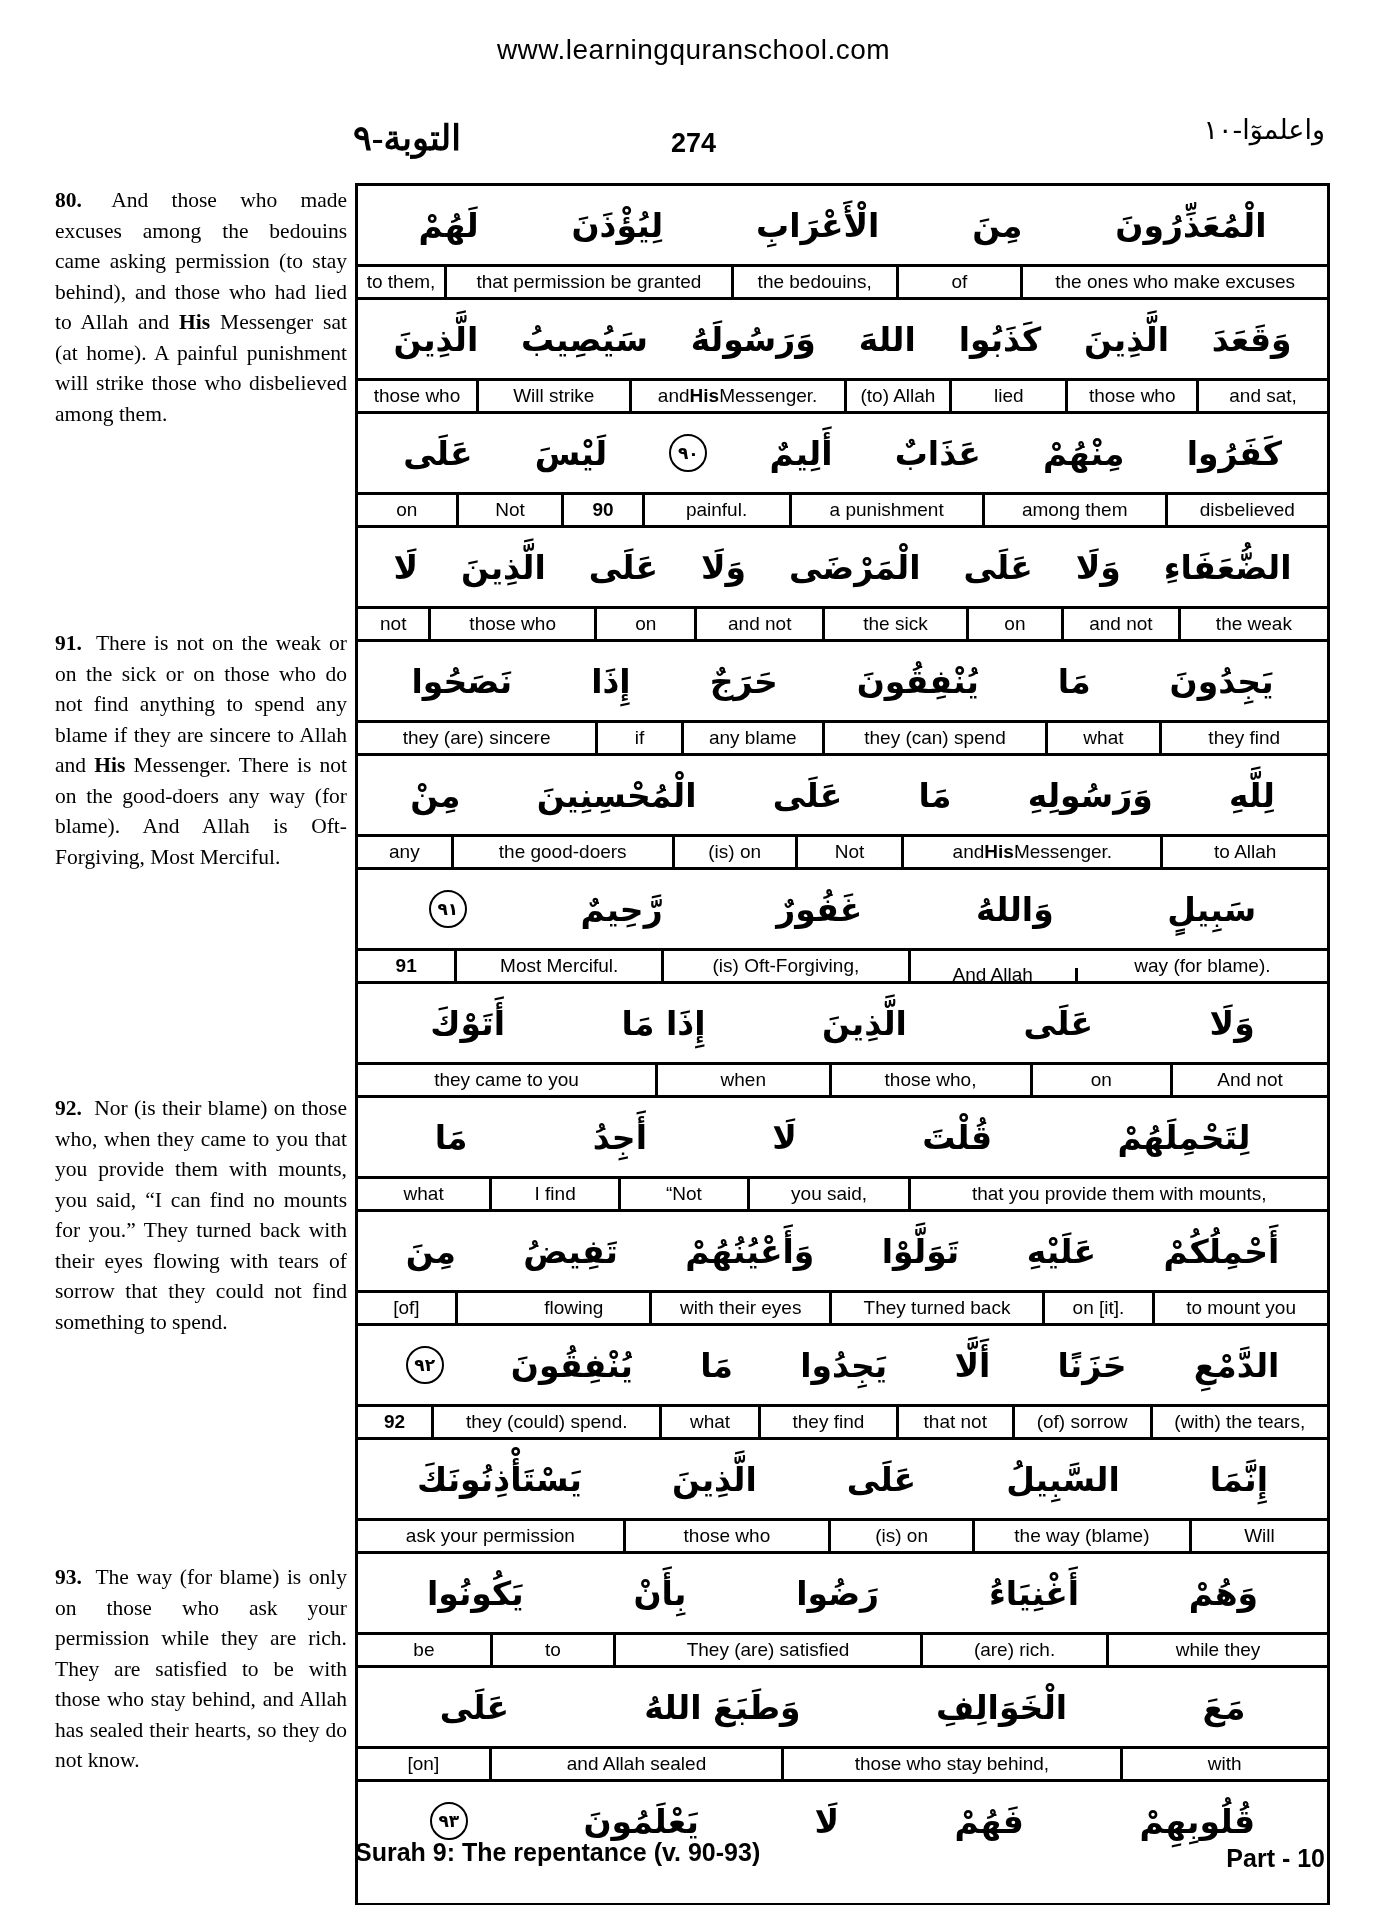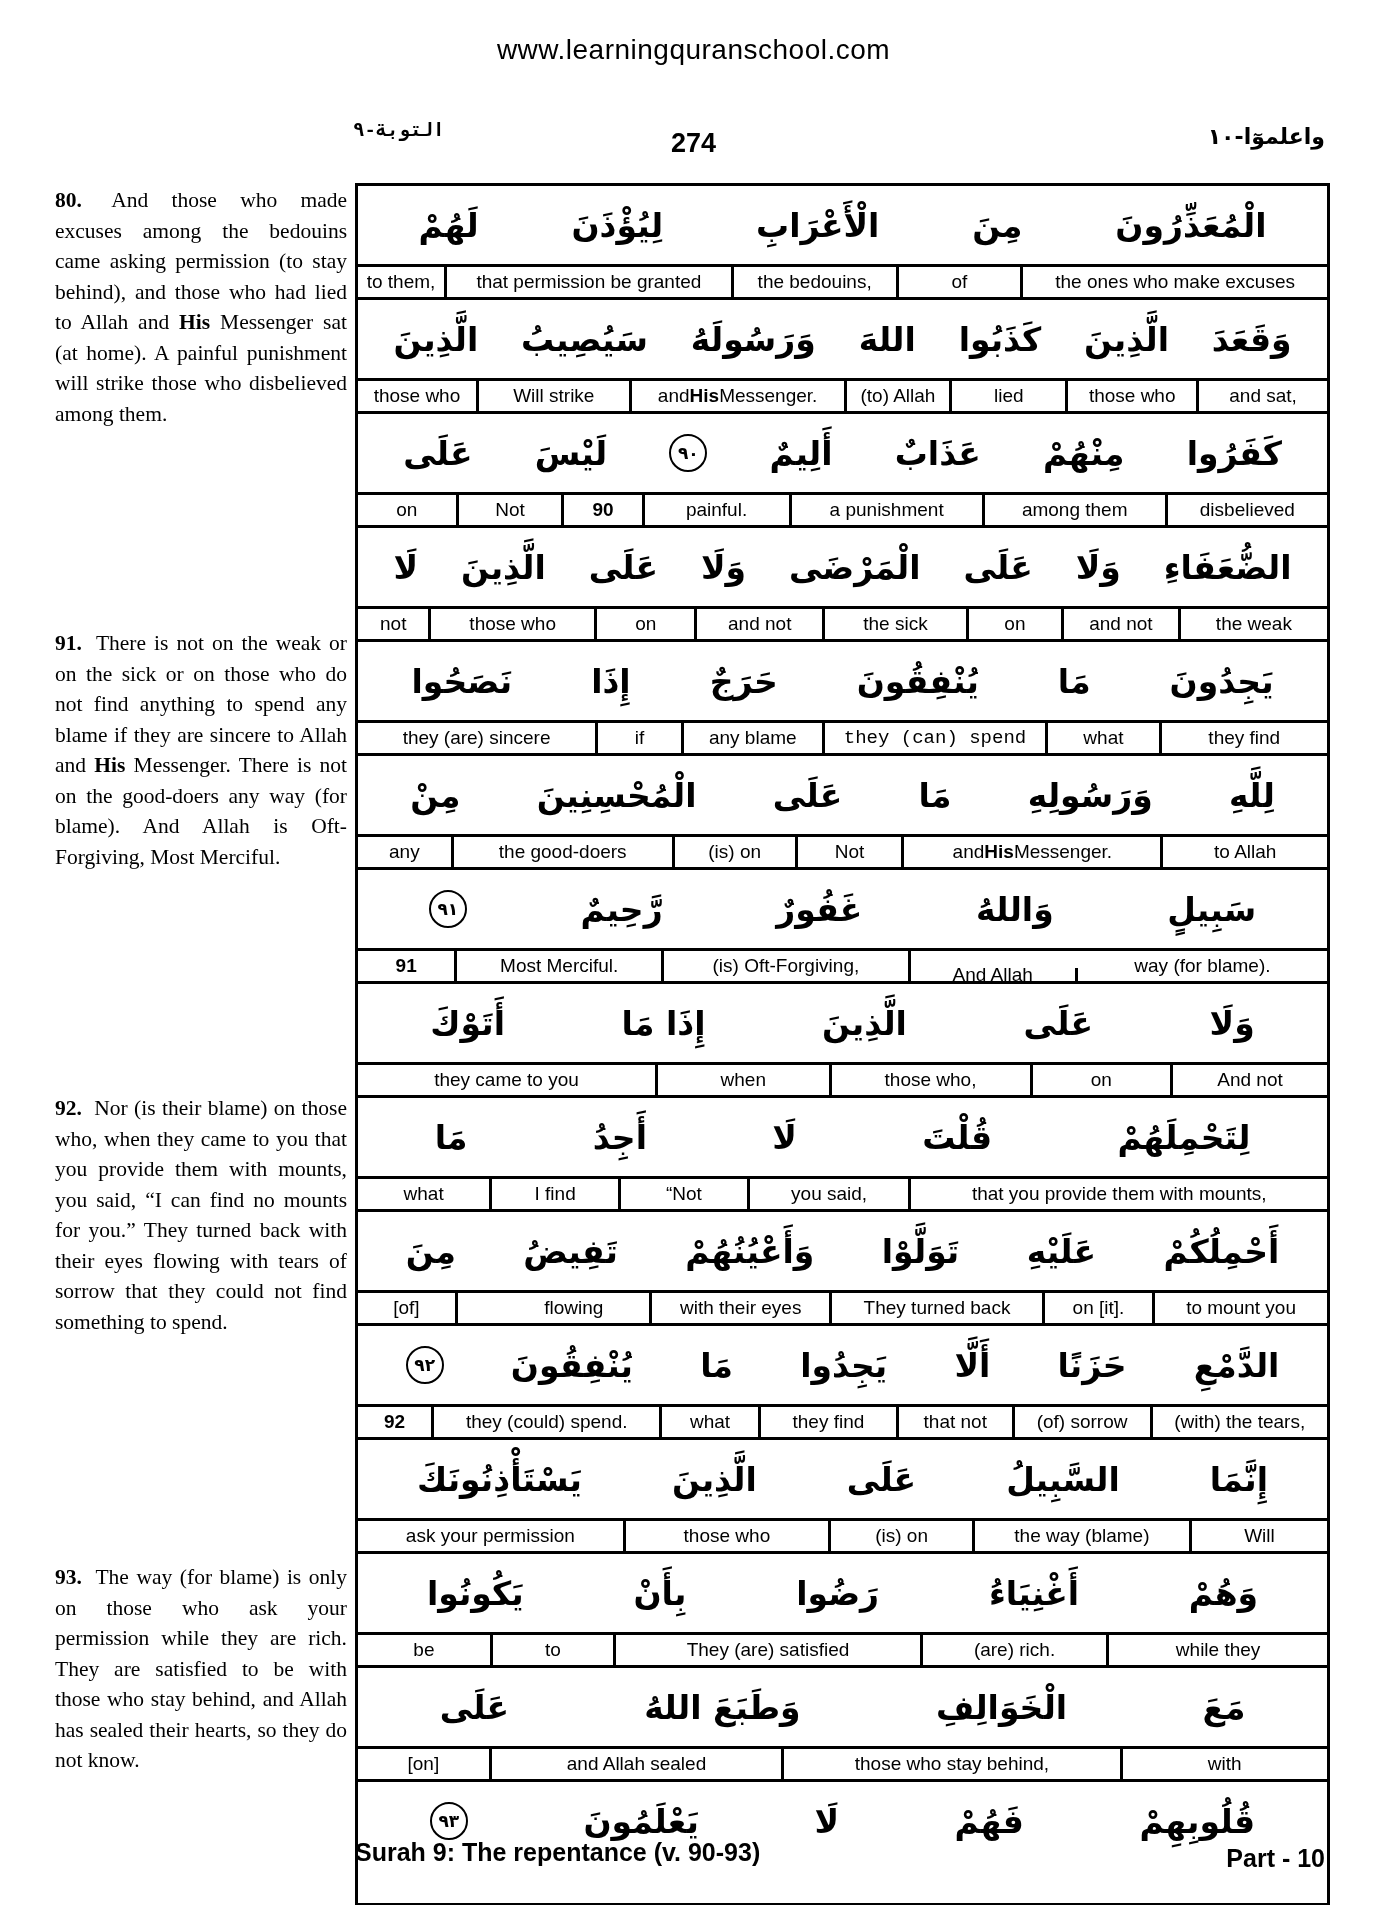--- a/index.html
+++ b/index.html
@@ -7,31 +7,31 @@
     width:1387px; height:1905px; position:relative;
     background:#ffffff; color:#000;
     font-family:"Liberation Sans", sans-serif;
   }
   .url-banner {
     position:absolute; top:34px; left:0; width:100%;
     text-align:center; font-size:28px; letter-spacing:0.5px;
   }
   .hdr-left {
     position:absolute; top:118px; left:353px;
-    font-family:Liberation Mono, monospace; font-weight:bold;
-    font-size:19px; direction:rtl;
+    font-family:Liberation Serif, serif; font-weight:bold;
+    font-size:35px; direction:rtl;
   }
   .hdr-page {
     position:absolute; top:128px; left:0; width:100%;
     text-align:center; font-size:27px; font-weight:bold;
   }
   .hdr-right {
-    position:absolute; top:124px; right:62px;
-    font-family:"DejaVu Sans", sans-serif; font-weight:bold;
-    font-size:22px; direction:rtl;
+    position:absolute; top:114px; right:62px;
+    font-family:"DejaVu Sans", sans-serif; font-weight:normal;
+    font-size:27px; direction:rtl;
   }
   
   .sidebar { position:absolute; left:55px; top:0; width:292px; }
   .verse {
     position:absolute; left:0; width:292px; margin:0;
     font-family:"Liberation Serif", serif; font-size:21.5px;
     line-height:1.42; text-align:justify;
   }
   .verse:nth-child(1){ top:185px; }
   .verse:nth-child(2){ top:628px; }
@@ -181,21 +181,21 @@
         <span class="aword">مَا</span>
         <span class="aword">يُنْفِقُونَ</span>
         <span class="aword">حَرَجٌ</span>
         <span class="aword">إِذَا</span>
         <span class="aword">نَصَحُوا</span>
       </div>
       <div class="english-row">
         <div class="cell" style="flex-grow: 215;">they (are) sincere</div>
         <div class="cell" style="flex-grow: 75;">if</div>
         <div class="cell" style="flex-grow: 125;">any blame</div>
-        <div class="cell" style="flex-grow: 200; font-family: Liberation Mono, monospace;">they (can) spend</div>
+        <div class="cell" style="flex-grow: 200;">they (can) spend</div>
         <div class="cell" style="flex-grow: 100;">what</div>
         <div class="cell" style="flex-grow: 150;">they find</div>
       </div>
     </div>
     <div class="pair">
       <div class="arabic-row">
         <span class="aword">لِلَّهِ</span>
         <span class="aword">وَرَسُولِهِ</span>
         <span class="aword">مَا</span>
         <span class="aword">عَلَى</span>

